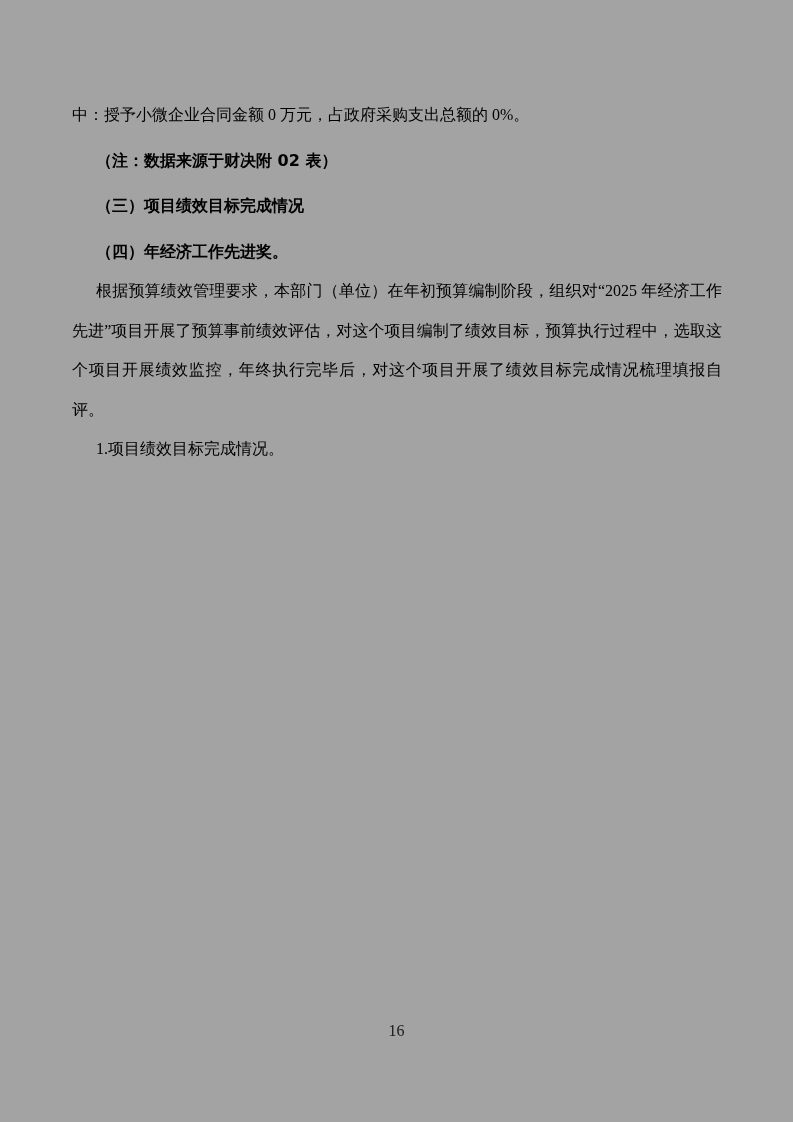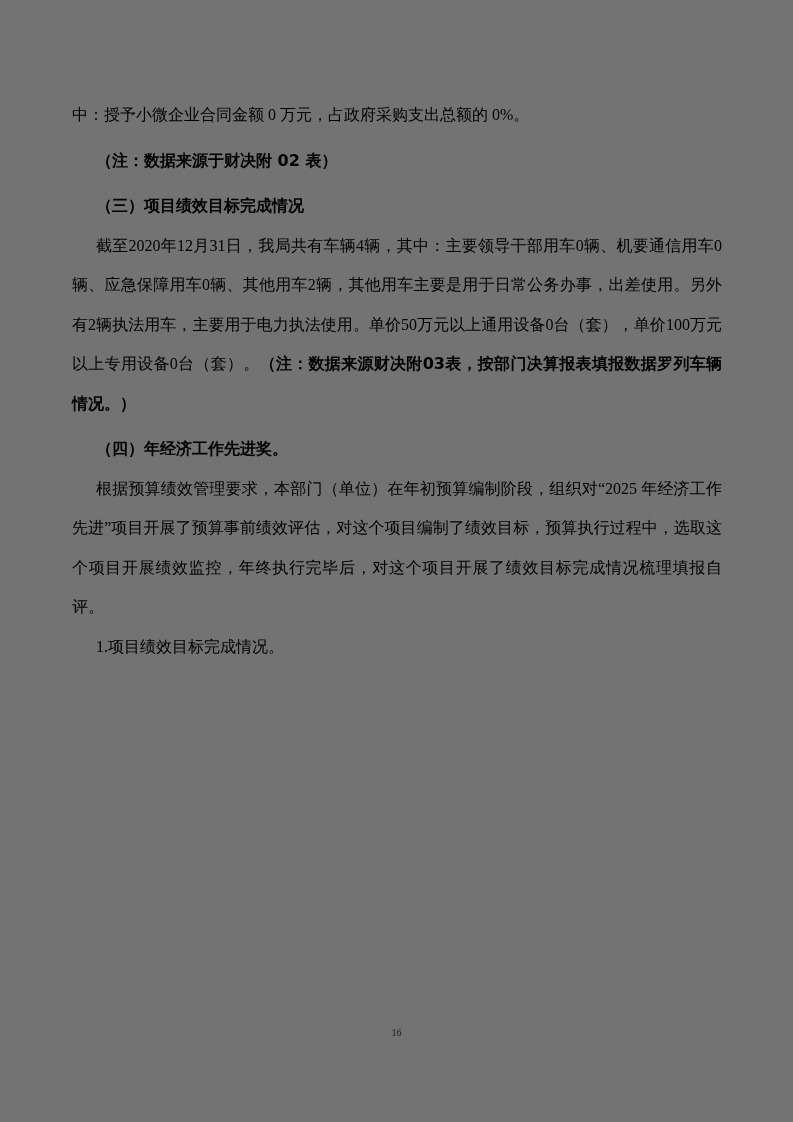--- a/index.html
+++ b/index.html
@@ -4,21 +4,21 @@
 <style>
   html, body {
     margin: 0;
     padding: 0;
     background: #ffffff;
   }
   .page {
     position: relative;
     width: 793px;
     height: 1122px;
-    background: #737373;
+    background: #a3a3a3;
     color: #000000;
     font-family: "Liberation Serif", "DejaVu Serif", serif;
     overflow: hidden;
     box-sizing: border-box;
   }
   .content {
     position: absolute;
     top: 95px;
     left: 72px;
     width: 650px;
@@ -47,34 +47,33 @@
     font-family: "DejaVu Sans", "Liberation Sans", sans-serif;
   }
   .page-footer {
     position: absolute;
     top: 1022px;
     left: 0;
     width: 100%;
     text-align: center;
   }
   .page-number {
-    font-size: 10px;
+    font-size: 16px;
     font-family: "Liberation Serif", "DejaVu Serif", serif;
     color: #1a1a1a;
   }
 </style>
 </head>
 <body>
 
 <div class="page">
   <main class="content">
       <p class="block continuation"><span class="seg">中：授予小微企业合同金额 0 万元，占政府采购支出总额的 0%。</span></p>
       <p class="block note"><span class="seg seg-bold">（注：数据来源于财决附 02 表）</span></p>
       <p class="block heading"><span class="seg seg-bold">（三）项目绩效目标完成情况</span></p>
-      <p class="block paragraph"><span class="seg">截至2020年12月31日，我局共有车辆4辆，其中：主要领导干部用车0辆、机要通信用车0辆、应急保障用车0辆、其他用车2辆，其他用车主要是用于日常公务办事，出差使用。另外有2辆执法用车，主要用于电力执法使用。单价50万元以上通用设备0台（套），单价100万元以上专用设备0台（套）。</span><span class="seg seg-bold">（注：数据来源财决附03表，按部门决算报表填报数据罗列车辆情况。）</span></p>
       <p class="block heading"><span class="seg seg-bold">（四）年经济工作先进奖。</span></p>
       <p class="block paragraph"><span class="seg">根据预算绩效管理要求，本部门（单位）在年初预算编制阶段，组织对“2025 年经济工作先进”项目开展了预算事前绩效评估，对这个项目编制了绩效目标，预算执行过程中，选取这个项目开展绩效监控，年终执行完毕后，对这个项目开展了绩效目标完成情况梳理填报自评。</span></p>
       <p class="block paragraph"><span class="seg">1.项目绩效目标完成情况。</span></p>
     </main>
   <footer class="page-footer">
     <span class="page-number">16</span>
   </footer>
 </div>
 
 </body></html>

